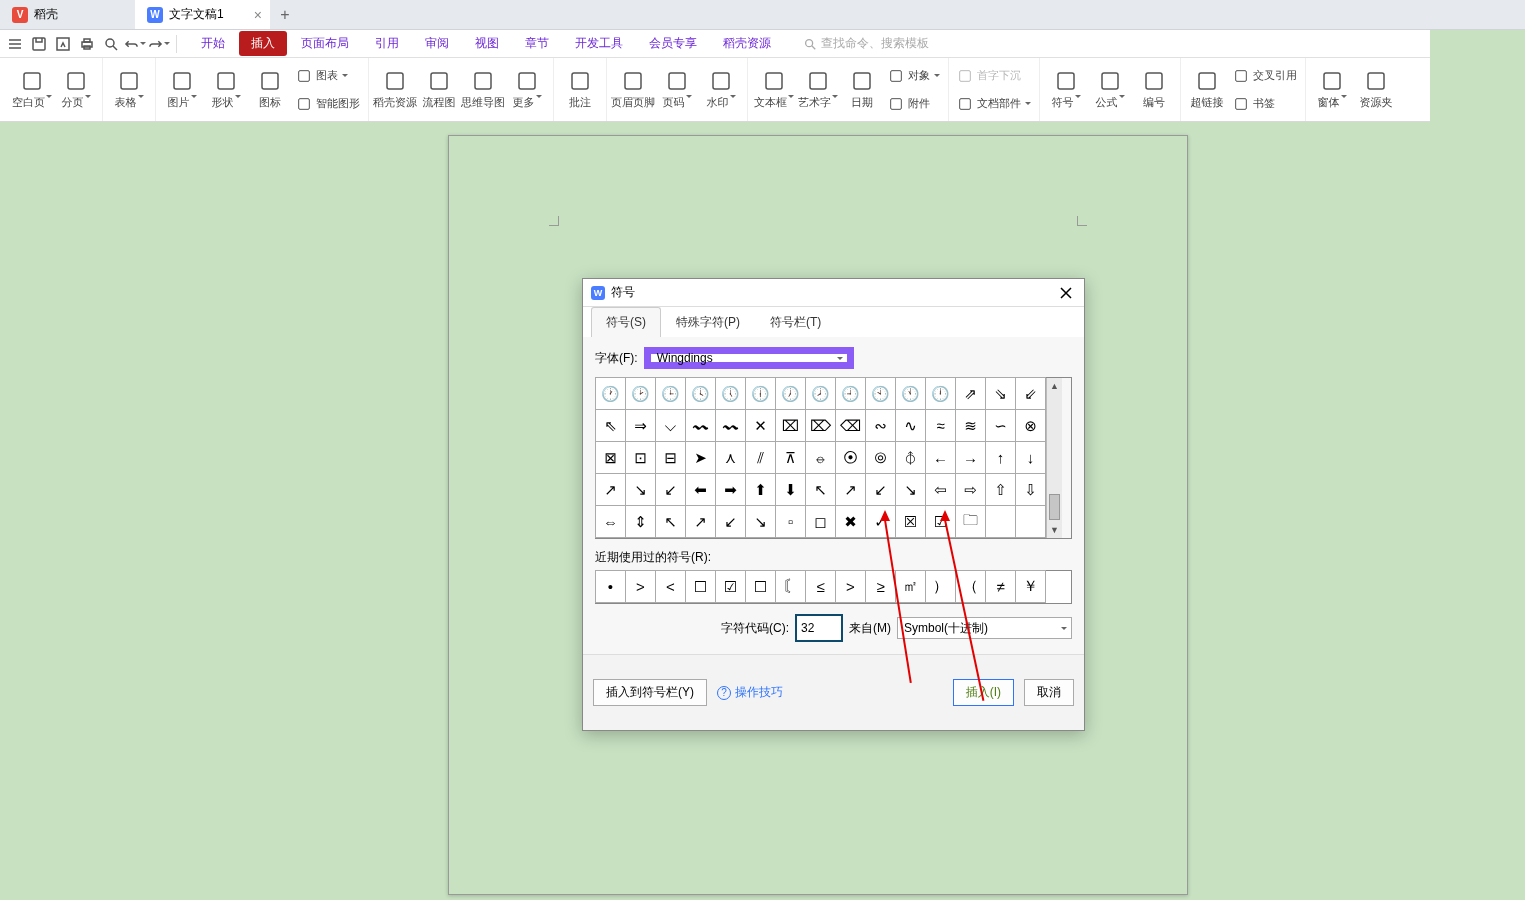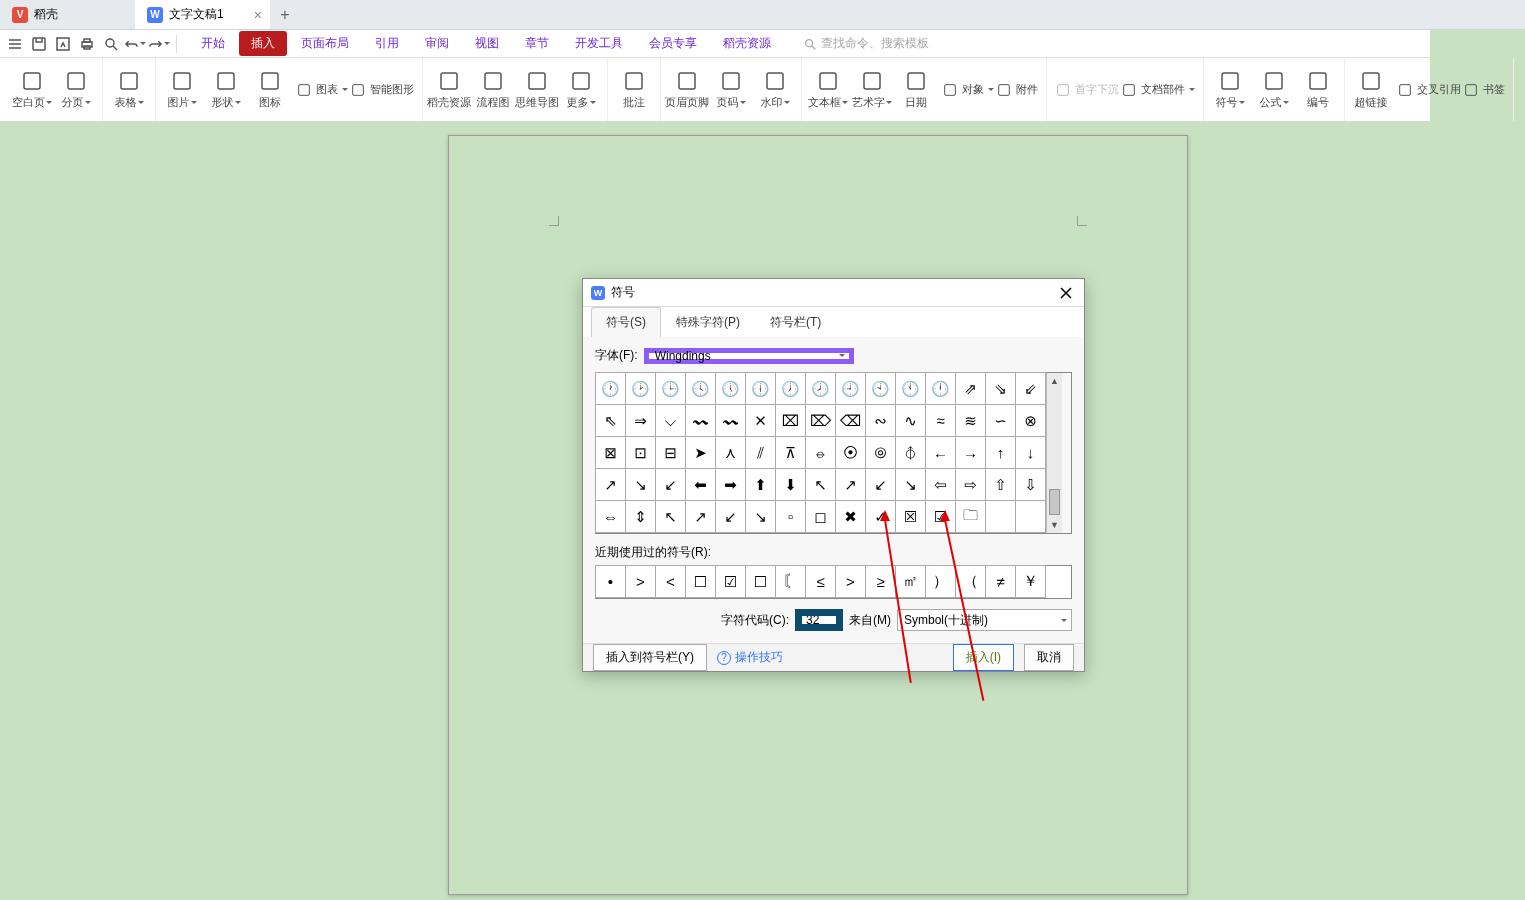--- a/index.html
+++ b/index.html
@@ -17,54 +17,54 @@
 .sep{width:1px;height:18px;background:#ddd;margin:0 4px}
 .menus{display:flex;align-items:center;gap:2px}
 .menu-item{padding:4px 12px;cursor:pointer;color:#6d28d9;border-radius:3px}
 .menu-item.active{background:#b91c1c;color:#fff}
 .searchbox{margin-left:20px;display:flex;align-items:center;color:#aaa;gap:4px}
 .ribbon{height:64px;background:#fff;display:flex;align-items:stretch;border-bottom:1px solid #d8d8d8;padding:0 6px;width:1430px}
 .rgroup{display:flex;align-items:center;padding:0 4px;position:relative}
 .rgroup+.rgroup{border-left:1px solid #eee}
 .rbtn{display:flex;flex-direction:column;align-items:center;justify-content:center;width:44px;height:58px;cursor:pointer;gap:2px}
 .rbtn .ico{height:24px;width:24px;display:flex;align-items:center;justify-content:center}
-.rbtn .lbl{font-size:11px;color:#444;white-space:nowrap;display:flex;align-items:center;gap:1px}
+.rbtn .lbl{font-size:11px;color:#444;white-space:nowrap;display:flex;gap:1px}
 .caret{border-top:3px solid #666;border-left:3px solid transparent;border-right:3px solid transparent;display:inline-block}
-.rib-col{display:flex;flex-direction:row;justify-content:center;gap:2px;padding:0 4px}
+.rib-col{display:flex;flex-direction:column;justify-content:center;gap:2px;padding:0 4px}
 .rib-line{display:flex;align-items:center;gap:4px;height:26px;font-size:11px;color:#444;cursor:pointer;white-space:nowrap}
 .rib-line .sm-ico{width:16px;height:16px;display:flex}
 .doc{position:absolute;left:448px;top:135px;width:740px;height:760px;background:#c7e1c1;border:1px solid #999;box-shadow:0 1px 4px rgba(0,0,0,.2)}
 .margin-mark{position:absolute;width:10px;height:10px;border-color:#999}
 .mm-tl{left:100px;top:80px;border-right:1px solid #999;border-bottom:1px solid #999}
 .mm-tr{right:100px;top:80px;border-left:1px solid #999;border-bottom:1px solid #999}
 .dialog{position:absolute;left:582px;top:278px;width:503px;background:#f7f7f7;border:1px solid #888;box-shadow:0 4px 16px rgba(0,0,0,.25)}
 .dlg-title{height:28px;display:flex;align-items:center;padding:0 8px;gap:6px;background:#fff;border-bottom:1px solid #ddd}
 .dlg-title .x{margin-left:auto;width:20px;height:20px;display:flex;align-items:center;justify-content:center;cursor:pointer}
 .dlg-tabs{display:flex;background:#fff;padding:0 8px}
 .dlg-tab{padding:6px 14px;cursor:pointer;border:1px solid transparent;border-bottom:none;color:#333;font-size:12px}
 .dlg-tab.active{border-color:#ccc;background:#f7f7f7;border-radius:3px 3px 0 0}
 .dlg-body{padding:10px 12px 12px}
 .field-row{display:flex;align-items:center;gap:6px;margin-bottom:8px}
-.combo{border:5px solid #8b5cf6;background:#fff;height:16px;flex:0 0 210px;display:flex;align-items:center;padding:0 6px;position:relative}
+.combo{border:7px solid #8b5cf6;background:#fff;height:22px;flex:0 0 210px;display:flex;align-items:center;padding:0 6px;position:relative}
 .combo .dd{position:absolute;right:4px;color:#555}
 .grid-wrap{display:flex;border:1px solid #888}
 .char-grid{display:grid;grid-template-columns:repeat(15,30px);grid-auto-rows:32px;background:#fff}
 .cell{border:1px solid #aaa;margin:-1px 0 0 -1px;display:flex;align-items:center;justify-content:center;font-size:15px;cursor:pointer;font-family:"Segoe UI Symbol","Wingdings",sans-serif}
 .cell.blank{background:#fff}
 .vscroll{width:16px;background:#eaeaea;border-left:1px solid #bbb;display:flex;flex-direction:column}
 .vscroll .arr{height:16px;display:flex;align-items:center;justify-content:center;font-size:9px;color:#555;cursor:pointer}
 .vscroll .track{flex:1;position:relative}
 .vscroll .thumb{position:absolute;left:2px;right:2px;top:100px;height:26px;background:#c6c6c6;border:1px solid #999}
 .sect-lbl{margin-top:10px;margin-bottom:4px}
 .recent-grid{display:grid;grid-template-columns:repeat(15,30px);grid-auto-rows:32px;border:1px solid #888;background:#fff}
 .recent-grid .cell{font-size:15px}
 .code-row{display:flex;align-items:center;gap:6px;margin-top:10px;justify-content:flex-end}
-.txt-in{border:7px solid #0c4a6e;background:#fff;height:22px;width:48px;padding:4px 4px}
+.txt-in{border:2px solid #0c4a6e;background:#fff;height:22px;width:48px;padding:12px 4px}
 .combo2{border:1px solid #aaa;background:#fff;height:22px;width:175px;display:flex;align-items:center;padding:0 6px;position:relative}
-.dlg-foot{border-top:1px solid #ddd;padding:0 10px;display:flex;align-items:center;gap:10px;background:#f3f3f3}
+.dlg-foot{border-top:1px solid #ddd;padding:24px 10px;display:flex;align-items:center;gap:10px;background:#f3f3f3}
 .dbtn{border:1px solid #aaa;background:#fdfdfd;padding:4px 12px;cursor:pointer}
 .dbtn.primary{border:1px solid #2e74ff;color:#4d7c0f}
 .link{color:#2e74ff;cursor:pointer;display:flex;align-items:center;gap:4px}
 .link .q{border:1px solid #2e74ff;border-radius:50%;width:14px;height:14px;display:flex;align-items:center;justify-content:center;font-size:10px}
 .spacer{flex:1}
 .arrow-ann{position:absolute;pointer-events:none}
 .tri{width:0;height:0;border-left:5px solid transparent;border-right:5px solid transparent;border-bottom:11px solid #e30000}
 .shaft{width:2px;background:#e30000}
 .arrow1{left:884px;top:520px}
 .arrow1 .shaft{height:165px;transform-origin:top left;transform:rotate(-9deg)}

